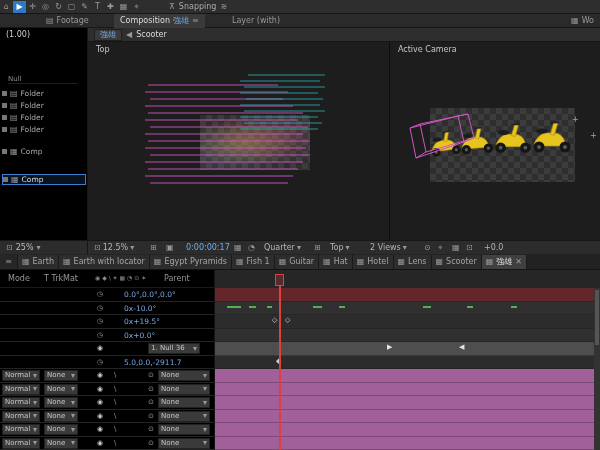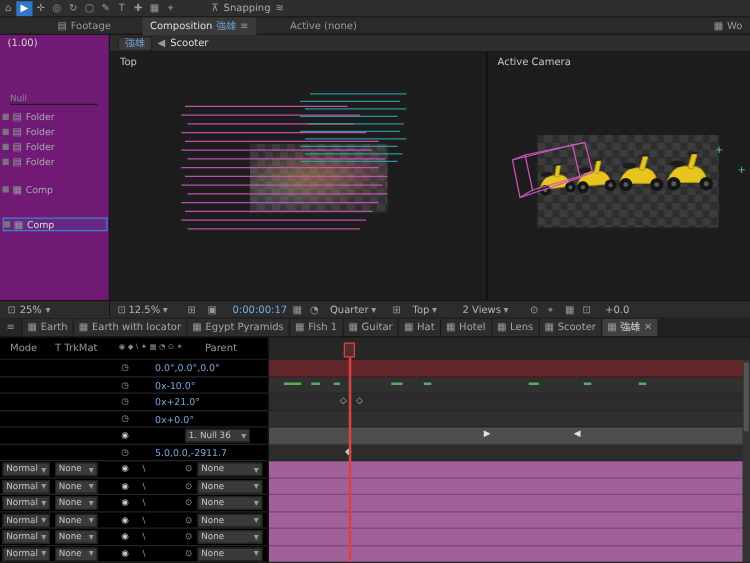--- a/index.html
+++ b/index.html
@@ -17,21 +17,21 @@
     background:#2e2e2e; border-bottom:1px solid #161616; display:flex; align-items:center; }
   .tool { width:13px; height:12px; display:inline-flex; align-items:center; justify-content:center; color:#9a9a9a; font-size:8px; }
   .tool.sel { background:#2d79c7; color:#fff; }
   #snap-group { display:flex; align-items:center; gap:4px; margin-left:26px; color:#aaa; }
   
   #tab-row { position:absolute; left:0; top:14px; width:600px; height:14px; background:#2a2a2a; border-bottom:1px solid #161616; }
   .ptab { position:absolute; top:0; height:14px; display:flex; align-items:center; gap:3px; padding:0 6px; color:#999; }
   .ptab.active { background:#3a3a3a; color:#ddd; }
   .badge { color:#74a9e2; }
   
-  #project-panel { position:absolute; left:0; top:28px; width:88px; height:226px; background:#701a75; border-right:1px solid #151515; overflow:hidden; }
+  #project-panel { position:absolute; left:0; top:28px; width:88px; height:226px; background:#000000; border-right:1px solid #151515; overflow:hidden; }
   .pitem { position:absolute; left:2px; width:84px; height:11px; display:flex; align-items:center; gap:3px; color:#a8a8a8; font-size:7.5px; }
   .pitem .chip { width:5px; height:5px; background:#777; display:inline-block; }
   .pitem.sel { border:1px solid #3f7fd0; background:rgba(63,127,208,.15); color:#dcdcdc; }
   #project-zoombar { position:absolute; left:0; bottom:0; width:88px; height:14px; background:#2c2c2c; border-top:1px solid #161616; display:flex; align-items:center; gap:3px; padding-left:6px; }
   
   #viewer-panel { position:absolute; left:88px; top:28px; width:512px; height:226px; background:#1c1c1c; }
   #breadcrumb-row { position:absolute; left:0; top:0; width:512px; height:14px; background:#2e2e2e; border-bottom:1px solid #161616; display:flex; align-items:center; gap:4px; padding-left:6px; }
   .crumb-chip { background:#3a3a3a; border:1px solid #1f1f1f; height:12px; display:inline-flex; align-items:center; padding:0 5px; }
   #viewport { position:absolute; left:0; top:14px; width:512px; height:198px; background:#1d1d1d; overflow:hidden; }
   #view-left { position:absolute; left:0; top:0; width:302px; height:198px; border-right:1px solid #0d0d0d; overflow:hidden; }
@@ -102,21 +102,21 @@
     <span class="ptab" style="left:40px">
       <span class="ic">▤</span>
       <span>Footage</span>
     </span>
     <span class="ptab active" style="left:114px">
       <span>Composition</span>
       <span class="badge">強雄</span>
       <span class="ic">≡</span>
     </span>
     <span class="ptab" style="left:226px">
-      <span>Active (none)</span>
+      <span>Layer (with)</span>
     </span>
     <span class="ptab" style="right:0">
       <span class="ic">▦</span>
       <span>Wo</span>
     </span>
   </div>
 
   <div id="project-panel">
     <span class="abs" style="left:6px;top:3px;color:#cfcfcf">(1.00)</span>
     <span class="abs" style="left:8px;top:48px;color:#8d8d8d;font-size:7px;border-bottom:1px solid #1d1d1d;width:70px">Null</span>
@@ -361,21 +361,21 @@
           <span class="pval">0.0°,0.0°,0.0°</span>
         </div>
 
         <div class="trow">
           <span class="rowic" style="left:97px">◷</span>
           <span class="pval">0x-10.0°</span>
         </div>
 
         <div class="trow">
           <span class="rowic" style="left:97px">◷</span>
-          <span class="pval">0x+21.0°</span>
+          <span class="pval">0x+19.5°</span>
         </div>
 
         <div class="trow">
           <span class="rowic" style="left:97px">◷</span>
           <span class="pval">0x+0.0°</span>
         </div>
 
         <div class="trow">
           <span class="rowic" style="left:97px;color:#c9c9c9">◉</span>
           <span class="rowic" style="left:148px">⊙</span>

